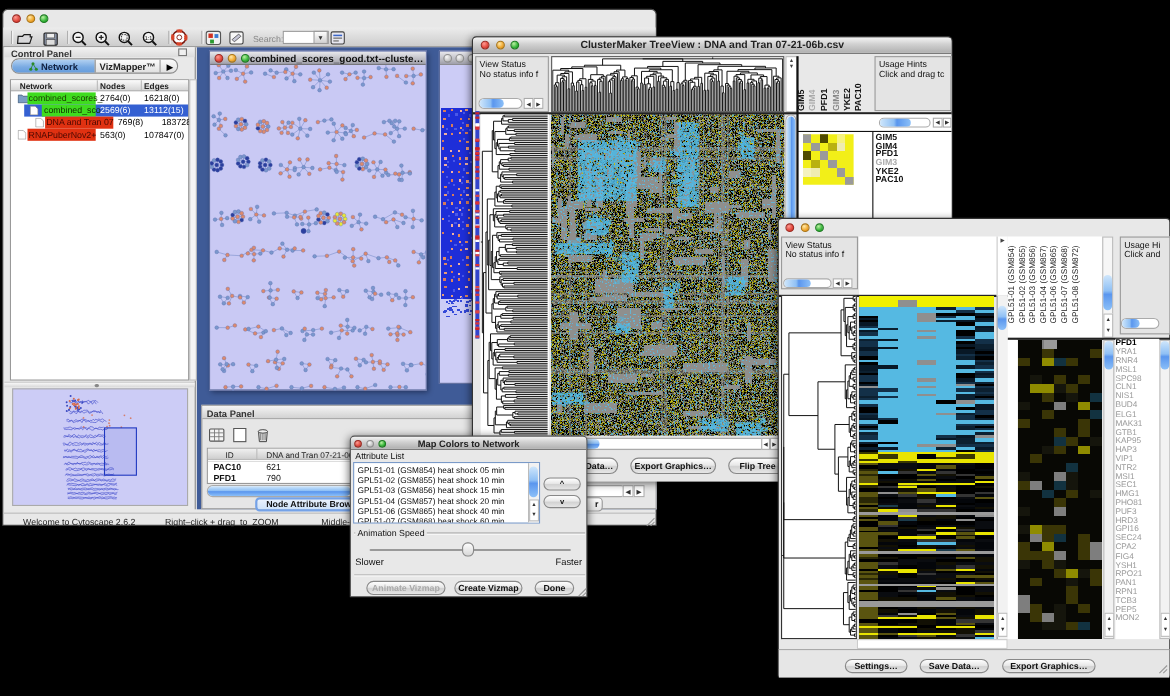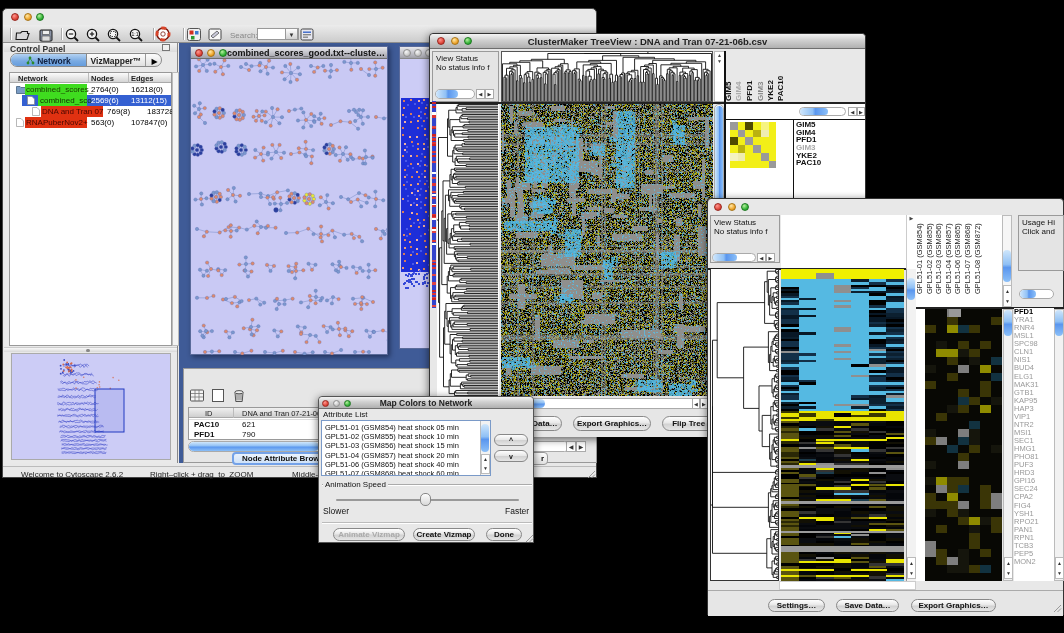--- a/index.html
+++ b/index.html
@@ -252,20 +252,23 @@
           <circle cx="106.8" cy="26.2" r="0.8" fill="#d86a4a" opacity="0.8"></circle>
           <circle cx="64.0" cy="34.1" r="0.8" fill="#d86a4a" opacity="0.8"></circle>
           <circle cx="87.1" cy="30.7" r="0.8" fill="#d86a4a" opacity="0.8"></circle>
           <circle cx="85.3" cy="33.8" r="0.8" fill="#d86a4a" opacity="0.8"></circle>
           <circle cx="87.4" cy="27.9" r="0.8" fill="#d86a4a" opacity="0.8"></circle>
           <rect x="83" y="35" width="29" height="43" fill="#3a50d0" fill-opacity="0.13" stroke="#2038c0" stroke-width="1"></rect>
         </svg></div>
     </div>
     <div class="abs" style="left:176px;top:34px;width:418px;height:420px;background:#3f5b97"></div>
     <div class="abs" style="left:180px;top:359px;width:414px;height:95px;background:#e6e6e6;border:1px solid #999">
+      <div class="abs" style="left:0;top:0;width:100%;height:12px;background:linear-gradient(#f4f4f4,#d2d2d2);border-bottom:1px solid #aaa">
+        <span class="abs" style="left:4px;top:2px;font-size:8.5px;font-weight:bold;color:#333">Data Panel</span>
+      </div>
       <div class="abs" style="left:0;top:20px"><svg width="70" height="14" viewBox="0 0 70 14" xmlns="http://www.w3.org/2000/svg">
           <g transform="translate(6,0)">
             <rect x="0.5" y="1" width="13" height="11" rx="1" fill="#f4f4f4" stroke="#555"></rect>
             <path d="M1 4.5 H13 M1 8 H13 M5 1 V12 M9 1 V12" stroke="#777" stroke-width="0.8"></path>
           </g>
           <g transform="translate(27,0)">
             <rect x="1.5" y="0.5" width="11" height="12" fill="#fff" stroke="#555"></rect>
           </g>
           <g transform="translate(48,0)">
             <path d="M3 3.5 H11 L10.2 12.5 H3.8 Z" fill="#d8d8d8" stroke="#444" stroke-width="0.9"></path>
@@ -1007,20 +1010,21 @@
     <div class="whitebox" style="left:71px;top:17px;width:212px;height:51px;border-color:#555"><svg width="210" height="49" viewBox="0 0 210 49" xmlns="http://www.w3.org/2000/svg">
         <path d="M3.3 26.7V49.0M4.7 26.7V49.0M3.3 26.7H4.7M1.9 25.2V49.0M4.0 25.2V26.7M1.9 25.2H4.0M3.0 23.2V25.2M6.1 23.2V49.0M3.0 23.2H6.1M8.9 22.3V49.0M10.3 22.3V49.0M8.9 22.3H10.3M9.6 20.8V22.3M11.7 20.8V49.0M9.6 20.8H11.7M7.5 19.3V49.0M10.7 19.3V20.8M7.5 19.3H10.7M9.1 17.8V19.3M13.1 17.8V49.0M9.1 17.8H13.1M4.5 16.3V23.2M11.1 16.3V17.8M4.5 16.3H11.1M14.5 28.7V49.0M15.9 28.7V49.0M14.5 28.7H15.9M7.8 14.8V16.3M15.2 14.8V28.7M7.8 14.8H15.2M18.7 25.9V49.0M20.1 25.9V49.0M18.7 25.9H20.1M17.3 23.5V49.0M19.4 23.5V25.9M17.3 23.5H19.4M11.5 13.3V14.8M18.4 13.3V23.5M11.5 13.3H18.4M0.5 11.8V49.0M15.0 11.8V13.3M0.5 11.8H15.0M21.5 30.7V49.0M22.9 30.7V49.0M21.5 30.7H22.9M22.2 22.6V30.7M24.3 22.6V49.0M22.2 22.6H24.3M27.2 30.2V49.0M28.6 30.2V49.0M27.2 30.2H28.6M25.7 25.0V49.0M27.9 25.0V30.2M25.7 25.0H27.9M23.3 21.1V22.6M26.8 21.1V25.0M23.3 21.1H26.8M30.0 27.3V49.0M31.4 27.3V49.0M30.0 27.3H31.4M25.0 19.6V21.1M30.7 19.6V27.3M25.0 19.6H30.7M7.7 10.3V11.8M27.9 10.3V19.6M7.7 10.3H27.9M35.6 26.0V49.0M37.0 26.0V49.0M35.6 26.0H37.0M34.2 23.2V49.0M36.3 23.2V26.0M34.2 23.2H36.3M38.4 25.6V49.0M39.8 25.6V49.0M38.4 25.6H39.8M35.2 21.7V23.2M39.1 21.7V25.6M35.2 21.7H39.1M32.8 20.2V49.0M37.1 20.2V21.7M32.8 20.2H37.1M42.6 31.8V49.0M44.0 31.8V49.0M42.6 31.8H44.0M43.3 21.9V31.8M45.4 21.9V49.0M43.3 21.9H45.4M41.2 20.4V49.0M44.3 20.4V21.9M41.2 20.4H44.3M42.8 18.9V20.4M46.8 18.9V49.0M42.8 18.9H46.8M44.8 17.4V18.9M48.2 17.4V49.0M44.8 17.4H48.2M35.0 15.9V20.2M46.5 15.9V17.4M35.0 15.9H46.5M17.8 8.8V10.3M40.7 8.8V15.9M17.8 8.8H40.7M52.4 32.6V49.0M53.8 32.6V49.0M52.4 32.6H53.8M51.0 22.2V49.0M53.1 22.2V32.6M51.0 22.2H53.1M52.0 20.7V22.2M55.2 20.7V49.0M52.0 20.7H55.2M53.6 19.2V20.7M56.6 19.2V49.0M53.6 19.2H56.6M55.1 17.7V19.2M58.0 17.7V49.0M55.1 17.7H58.0M49.6 16.2V49.0M56.6 16.2V17.7M49.6 16.2H56.6M53.1 14.7V16.2M59.4 14.7V49.0M53.1 14.7H59.4M56.2 13.2V14.7M60.8 13.2V49.0M56.2 13.2H60.8M62.2 21.1V49.0M63.6 21.1V49.0M62.2 21.1H63.6M62.9 19.6V21.1M65.0 19.6V49.0M62.9 19.6H65.0M66.4 20.9V49.0M67.8 20.9V49.0M66.4 20.9H67.8M67.1 19.4V20.9M69.2 19.4V49.0M67.1 19.4H69.2M64.0 17.9V19.6M68.2 17.9V19.4M64.0 17.9H68.2M58.5 11.7V13.2M66.1 11.7V17.9M58.5 11.7H66.1M29.3 7.3V8.8M62.3 7.3V11.7M29.3 7.3H62.3M72.0 21.4V49.0M73.4 21.4V49.0M72.0 21.4H73.4M72.7 19.9V21.4M74.8 19.9V49.0M72.7 19.9H74.8M70.6 18.4V49.0M73.8 18.4V19.9M70.6 18.4H73.8M77.6 28.7V49.0M79.1 28.7V49.0M77.6 28.7H79.1M76.2 27.2V49.0M78.3 27.2V28.7M76.2 27.2H78.3M72.2 16.9V18.4M77.3 16.9V27.2M72.2 16.9H77.3M80.5 23.4V49.0M81.9 23.4V49.0M80.5 23.4H81.9M83.3 24.6V49.0M84.7 24.6V49.0M83.3 24.6H84.7M87.5 29.3V49.0M88.9 29.3V49.0M87.5 29.3H88.9M88.2 27.8V29.3M90.3 27.8V49.0M88.2 27.8H90.3M86.1 24.2V49.0M89.2 24.2V27.8M86.1 24.2H89.2M84.0 18.9V24.6M87.6 18.9V24.2M84.0 18.9H87.6M91.7 27.1V49.0M93.1 27.1V49.0M91.7 27.1H93.1M85.8 17.4V18.9M92.4 17.4V27.1M85.8 17.4H92.4M89.1 15.9V17.4M94.5 15.9V49.0M89.1 15.9H94.5M95.9 21.8V49.0M97.3 21.8V49.0M95.9 21.8H97.3M101.5 27.0V49.0M102.9 27.0V49.0M101.5 27.0H102.9M100.1 25.5V49.0M102.2 25.5V27.0M100.1 25.5H102.2M101.1 21.7V25.5M104.3 21.7V49.0M101.1 21.7H104.3M102.7 20.2V21.7M105.7 20.2V49.0M102.7 20.2H105.7M98.7 18.7V49.0M104.2 18.7V20.2M98.7 18.7H104.2M96.6 17.2V21.8M101.4 17.2V18.7M96.6 17.2H101.4M91.8 14.4V15.9M99.0 14.4V17.2M91.8 14.4H99.0M81.2 12.9V23.4M95.4 12.9V14.4M81.2 12.9H95.4M107.1 26.3V49.0M108.5 26.3V49.0M107.1 26.3H108.5M109.9 30.2V49.0M111.3 30.2V49.0M109.9 30.2H111.3M107.8 22.2V26.3M110.6 22.2V30.2M107.8 22.2H110.6M88.3 11.4V12.9M109.2 11.4V22.2M88.3 11.4H109.2M74.8 9.9V16.9M98.7 9.9V11.4M74.8 9.9H98.7M112.7 29.1V49.0M114.1 29.1V49.0M112.7 29.1H114.1M113.4 23.1V29.1M115.5 23.1V49.0M113.4 23.1H115.5M86.7 8.4V9.9M114.5 8.4V23.1M86.7 8.4H114.5M118.3 25.7V49.0M119.7 25.7V49.0M118.3 25.7H119.7M116.9 24.2V49.0M119.0 24.2V25.7M116.9 24.2H119.0M118.0 22.5V24.2M121.1 22.5V49.0M118.0 22.5H121.1M119.6 21.0V22.5M122.5 21.0V49.0M119.6 21.0H122.5M126.7 29.4V49.0M128.1 29.4V49.0M126.7 29.4H128.1M127.4 27.9V29.4M129.5 27.9V49.0M127.4 27.9H129.5M128.5 26.4V27.9M130.9 26.4V49.0M128.5 26.4H130.9M125.3 22.8V49.0M129.7 22.8V26.4M125.3 22.8H129.7M123.9 21.3V49.0M127.5 21.3V22.8M123.9 21.3H127.5M132.4 26.5V49.0M133.8 26.5V49.0M132.4 26.5H133.8M125.7 19.8V21.3M133.1 19.8V26.5M125.7 19.8H133.1M135.2 23.7V49.0M136.6 23.7V49.0M135.2 23.7H136.6M129.4 18.3V19.8M135.9 18.3V23.7M129.4 18.3H135.9M138.0 30.0V49.0M139.4 30.0V49.0M138.0 30.0H139.4M140.8 30.0V49.0M142.2 30.0V49.0M140.8 30.0H142.2M145.0 22.0V49.0M146.4 22.0V49.0M145.0 22.0H146.4M143.6 20.5V49.0M145.7 20.5V22.0M143.6 20.5H145.7M144.6 19.0V20.5M147.8 19.0V49.0M144.6 19.0H147.8M141.5 17.5V30.0M146.2 17.5V19.0M141.5 17.5H146.2M143.8 16.0V17.5M149.2 16.0V49.0M143.8 16.0H149.2M138.7 14.5V30.0M146.5 14.5V16.0M138.7 14.5H146.5M150.6 21.6V49.0M152.0 21.6V49.0M150.6 21.6H152.0M142.6 13.0V14.5M151.3 13.0V21.6M142.6 13.0H151.3M154.8 32.3V49.0M156.2 32.3V49.0M154.8 32.3H156.2M153.4 26.2V49.0M155.5 26.2V32.3M153.4 26.2H155.5M146.9 11.5V13.0M154.4 11.5V26.2M146.9 11.5H154.4M161.8 28.4V49.0M163.2 28.4V49.0M161.8 28.4H163.2M160.4 26.9V49.0M162.5 26.9V28.4M160.4 26.9H162.5M159.0 25.4V49.0M161.5 25.4V26.9M159.0 25.4H161.5M157.6 23.9V49.0M160.2 23.9V25.4M157.6 23.9H160.2M164.6 21.7V49.0M166.0 21.7V49.0M164.6 21.7H166.0M170.2 23.3V49.0M171.6 23.3V49.0M170.2 23.3H171.6M170.9 21.8V23.3M173.0 21.8V49.0M170.9 21.8H173.0M168.8 20.3V49.0M172.0 20.3V21.8M168.8 20.3H172.0M167.4 18.8V49.0M170.4 18.8V20.3M167.4 18.8H170.4M165.3 17.3V21.7M168.9 17.3V18.8M165.3 17.3H168.9M174.4 29.5V49.0M175.8 29.5V49.0M174.4 29.5H175.8M167.1 15.8V17.3M175.1 15.8V29.5M167.1 15.8H175.1M177.2 23.4V49.0M178.6 23.4V49.0M177.2 23.4H178.6M182.8 26.1V49.0M184.3 26.1V49.0M182.8 26.1H184.3M181.4 24.6V49.0M183.6 24.6V26.1M181.4 24.6H183.6M180.0 23.1V49.0M182.5 23.1V24.6M180.0 23.1H182.5M181.3 21.6V23.1M185.7 21.6V49.0M181.3 21.6H185.7M177.9 20.1V23.4M183.5 20.1V21.6M177.9 20.1H183.5M187.1 23.2V49.0M188.5 23.2V49.0M187.1 23.2H188.5M189.9 20.6V49.0M191.3 20.6V49.0M189.9 20.6H191.3M187.8 19.1V23.2M190.6 19.1V20.6M187.8 19.1H190.6M192.7 28.1V49.0M194.1 28.1V49.0M192.7 28.1H194.1M195.5 28.4V49.0M196.9 28.4V49.0M195.5 28.4H196.9M196.2 26.9V28.4M198.3 26.9V49.0M196.2 26.9H198.3M193.4 25.4V28.1M197.2 25.4V26.9M193.4 25.4H197.2M189.2 17.6V19.1M195.3 17.6V25.4M189.2 17.6H195.3M180.7 16.1V20.1M192.2 16.1V17.6M180.7 16.1H192.2M171.1 14.3V15.8M186.5 14.3V16.1M171.1 14.3H186.5M158.9 12.8V23.9M178.8 12.8V14.3M158.9 12.8H178.8M168.9 11.3V12.8M199.7 11.3V49.0M168.9 11.3H199.7M203.9 23.3V49.0M205.3 23.3V49.0M203.9 23.3H205.3M204.6 21.8V23.3M206.7 21.8V49.0M204.6 21.8H206.7M202.5 20.3V49.0M205.6 20.3V21.8M202.5 20.3H205.6M204.1 18.8V20.3M208.1 18.8V49.0M204.1 18.8H208.1M201.1 17.3V49.0M206.1 17.3V18.8M201.1 17.3H206.1M184.3 9.8V11.3M203.6 9.8V17.3M184.3 9.8H203.6M150.7 8.3V11.5M193.9 8.3V9.8M150.7 8.3H193.9M132.6 6.8V18.3M172.3 6.8V8.3M132.6 6.8H172.3M121.0 5.3V21.0M152.5 5.3V6.8M121.0 5.3H152.5M100.6 3.8V8.4M136.8 3.8V5.3M100.6 3.8H136.8M45.8 1.5V7.3M118.7 1.5V3.8M45.8 1.5H118.7M82.2 1.5V1.5M209.5 1.5V49.0M82.2 1.5H209.5M145.9 0V1.5" stroke="#111" fill="none" stroke-width="0.9"></path>
       </svg></div>
     <div class="abs" style="left:284px;top:17px;width:11px;height:51px;background:#fff;border:1px solid #bbb;font-size:5px;color:#444;text-align:center">▲<br>▼</div>
     <div class="vlab" style="left:303px;top:58px;color:#111;font-weight:bold">GIM5</div>
     <div class="vlab" style="left:313px;top:58px;color:#aaa;font-weight:bold">GIM4</div>
     <div class="vlab" style="left:324px;top:58px;color:#111;font-weight:bold">PFD1</div>
     <div class="vlab" style="left:335px;top:58px;color:#888;font-weight:bold">GIM3</div>
     <div class="vlab" style="left:345px;top:58px;color:#111;font-weight:bold">YKE2</div>
     <div class="vlab" style="left:355px;top:58px;color:#111;font-weight:bold">PAC10</div>
+    <div class="panel" style="left:365px;top:17px;width:70px;height:50px">Usage Hints<br>Click and drag tc</div>
     <div class="abs" style="left:0;top:68px;width:100%;height:2px;background:#222"></div>
     <div class="abs" style="left:2px;top:67px"><svg width="4" height="207" viewBox="0 0 4 207" xmlns="http://www.w3.org/2000/svg">
         <rect width="4" height="207" fill="#3344cc"></rect>
         <rect x="0" y="34" width="4" height="2" fill="#dd4444"></rect>
         <rect x="0" y="130" width="4" height="2" fill="#dd4444"></rect>
         <rect x="0" y="173" width="4" height="2" fill="#dd4444"></rect>
         <rect x="0" y="166" width="4" height="2" fill="#dd3333"></rect>
         <rect x="0" y="104" width="4" height="2" fill="#dd3333"></rect>
         <rect x="0" y="162" width="4" height="2" fill="#cc2222"></rect>
         <rect x="0" y="76" width="4" height="2" fill="#dd4444"></rect>
@@ -1401,21 +1405,21 @@
     <div class="vlab" style="left:216px;top:86px;color:#222;font-size:7.5px">GPL51-01 (GSM854)</div>
     <div class="vlab" style="left:226px;top:86px;color:#222;font-size:7.5px">GPL51-02 (GSM855)</div>
     <div class="vlab" style="left:235px;top:86px;color:#222;font-size:7.5px">GPL51-03 (GSM856)</div>
     <div class="vlab" style="left:245px;top:86px;color:#222;font-size:7.5px">GPL51-04 (GSM857)</div>
     <div class="vlab" style="left:254px;top:86px;color:#222;font-size:7.5px">GPL51-06 (GSM865)</div>
     <div class="vlab" style="left:264px;top:86px;color:#222;font-size:7.5px">GPL51-07 (GSM868)</div>
     <div class="vlab" style="left:274px;top:86px;color:#222;font-size:7.5px">GPL51-08 (GSM872)</div>
     <div class="abs" style="left:294px;top:16px;width:10px;height:92px;background:#f6f6f6;border:1px solid #bbb"></div>
     <div class="sbthumb" style="left:295px;top:51px;width:8px;height:32px"></div>
     <div class="abs" style="left:295px;top:86px;width:9px;height:22px;background:#fff;border:1px solid #bbb;font-size:5px;color:#333;text-align:center;line-height:10px">▲<br>▼</div>
-    <div class="panel" style="left:310px;top:16px;width:46px;height:56px">Usage Hi<br>Click and</div>
+    <div class="panel" style="left:310px;top:16px;width:46px;height:89px">Usage Hi<br>Click and</div>
     <div class="sbtrack" style="left:311px;top:90px;width:35px;height:10px"></div>
     <div class="sbthumbv" style="left:312px;top:91px;width:16px;height:8px"></div>
     <div class="abs" style="left:208px;top:108px;width:149px;height:2px;background:#222"></div>
     <div class="whitebox" style="left:2px;top:70px;width:69px;height:312px;border:1px solid #333;border-top:none"><svg width="67" height="310" viewBox="0 0 67 310" xmlns="http://www.w3.org/2000/svg">
         <path d="M65.8 2.7H67.0M65.8 4.9H67.0M65.8 2.7V4.9M64.6 0.5H67.0M64.6 3.8H65.8M64.6 0.5V3.8M65.8 7.2H67.0M65.8 9.4H67.0M65.8 7.2V9.4M65.8 11.6H67.0M65.8 13.8H67.0M65.8 11.6V13.8M64.6 8.3H65.8M64.6 12.7H65.8M64.6 8.3V12.7M65.8 16.1H67.0M65.8 18.3H67.0M65.8 16.1V18.3M64.6 17.2H65.8M64.6 20.5H67.0M64.6 17.2V20.5M65.8 22.7H67.0M65.8 25.0H67.0M65.8 22.7V25.0M65.7 27.2H67.0M65.7 29.4H67.0M65.7 27.2V29.4M65.8 31.6H67.0M65.8 33.8H67.0M65.8 31.6V33.8M64.6 32.7H65.8M64.6 36.1H67.0M64.6 32.7V36.1M63.4 28.3H65.7M63.4 34.4H64.6M63.4 28.3V34.4M62.2 23.8H65.8M62.2 31.3H63.4M62.2 23.8V31.3M65.8 38.3H67.0M65.8 40.5H67.0M65.8 38.3V40.5M61.0 27.6H62.2M61.0 39.4H65.8M61.0 27.6V39.4M59.8 18.8H64.6M59.8 33.5H61.0M59.8 18.8V33.5M65.8 42.7H67.0M65.8 45.0H67.0M65.8 42.7V45.0M65.7 47.2H67.0M65.7 49.4H67.0M65.7 47.2V49.4M64.5 43.8H65.8M64.5 48.3H65.7M64.5 43.8V48.3M58.6 26.2H59.8M58.6 46.1H64.5M58.6 26.2V46.1M57.4 10.5H64.6M57.4 36.1H58.6M57.4 10.5V36.1M56.2 2.2H64.6M56.2 23.3H57.4M56.2 2.2V23.3M65.8 53.9H67.0M65.8 56.1H67.0M65.8 53.9V56.1M65.7 58.3H67.0M65.7 60.5H67.0M65.7 58.3V60.5M64.5 55.0H65.8M64.5 59.4H65.7M64.5 55.0V59.4M63.3 51.6H67.0M63.3 57.2H64.5M63.3 51.6V57.2M53.6 12.7H56.2M53.6 54.4H63.3M53.6 12.7V54.4M65.8 65.0H67.0M65.8 67.2H67.0M65.8 65.0V67.2M64.6 66.1H65.8M64.6 69.4H67.0M64.6 66.1V69.4M63.4 67.7H64.6M63.4 71.6H67.0M63.4 67.7V71.6M65.8 76.1H67.0M65.8 78.3H67.0M65.8 76.1V78.3M64.6 73.9H67.0M64.6 77.2H65.8M64.6 73.9V77.2M62.2 69.7H63.4M62.2 75.5H64.6M62.2 69.7V75.5M65.8 82.8H67.0M65.8 85.0H67.0M65.8 82.8V85.0M64.6 80.5H67.0M64.6 83.9H65.8M64.6 80.5V83.9M61.0 72.6H62.2M61.0 82.2H64.6M61.0 72.6V82.2M65.8 89.4H67.0M65.8 91.6H67.0M65.8 89.4V91.6M64.6 90.5H65.8M64.6 93.9H67.0M64.6 90.5V93.9M63.4 87.2H67.0M63.4 92.2H64.6M63.4 87.2V92.2M65.8 96.1H67.0M65.8 98.3H67.0M65.8 96.1V98.3M62.2 89.7H63.4M62.2 97.2H65.8M62.2 89.7V97.2M59.8 77.4H61.0M59.8 93.5H62.2M59.8 77.4V93.5M65.7 100.5H67.0M65.7 102.8H67.0M65.7 100.5V102.8M58.6 85.4H59.8M58.6 101.6H65.7M58.6 85.4V101.6M57.4 62.7H67.0M57.4 93.5H58.6M57.4 62.7V93.5M65.8 107.2H67.0M65.8 109.4H67.0M65.8 107.2V109.4M64.6 105.0H67.0M64.6 108.3H65.8M64.6 105.0V108.3M65.8 111.7H67.0M65.8 113.9H67.0M65.8 111.7V113.9M63.4 106.6H64.6M63.4 112.8H65.8M63.4 106.6V112.8M65.8 118.3H67.0M65.8 120.5H67.0M65.8 118.3V120.5M64.6 116.1H67.0M64.6 119.4H65.8M64.6 116.1V119.4M63.4 117.8H64.6M63.4 122.8H67.0M63.4 117.8V122.8M65.8 125.0H67.0M65.8 127.2H67.0M65.8 125.0V127.2M64.6 126.1H65.8M64.6 129.4H67.0M64.6 126.1V129.4M62.2 120.3H63.4M62.2 127.8H64.6M62.2 120.3V127.8M61.0 109.7H63.4M61.0 124.0H62.2M61.0 109.7V124.0M65.8 136.1H67.0M65.8 138.3H67.0M65.8 136.1V138.3M64.6 133.9H67.0M64.6 137.2H65.8M64.6 133.9V137.2M63.4 131.7H67.0M63.4 135.5H64.6M63.4 131.7V135.5M65.8 140.6H67.0M65.8 142.8H67.0M65.8 140.6V142.8M62.2 133.6H63.4M62.2 141.7H65.8M62.2 133.6V141.7M65.8 145.0H67.0M65.8 147.2H67.0M65.8 145.0V147.2M65.8 149.4H67.0M65.8 151.7H67.0M65.8 149.4V151.7M64.6 150.6H65.8M64.6 153.9H67.0M64.6 150.6V153.9M63.4 152.2H64.6M63.4 156.1H67.0M63.4 152.2V156.1M62.2 146.1H65.8M62.2 154.2H63.4M62.2 146.1V154.2M65.8 160.6H67.0M65.8 162.8H67.0M65.8 160.6V162.8M64.6 158.3H67.0M64.6 161.7H65.8M64.6 158.3V161.7M61.0 150.1H62.2M61.0 160.0H64.6M61.0 150.1V160.0M59.8 137.6H62.2M59.8 155.1H61.0M59.8 137.6V155.1M65.8 167.2H67.0M65.8 169.4H67.0M65.8 167.2V169.4M65.8 173.9H67.0M65.8 176.1H67.0M65.8 173.9V176.1M64.6 171.7H67.0M64.6 175.0H65.8M64.6 171.7V175.0M63.4 168.3H65.8M63.4 173.3H64.6M63.4 168.3V173.3M65.8 180.6H67.0M65.8 182.8H67.0M65.8 180.6V182.8M64.6 181.7H65.8M64.6 185.0H67.0M64.6 181.7V185.0M63.4 178.3H67.0M63.4 183.3H64.6M63.4 178.3V183.3M62.2 170.8H63.4M62.2 180.8H63.4M62.2 170.8V180.8M65.8 187.2H67.0M65.8 189.5H67.0M65.8 187.2V189.5M65.8 191.7H67.0M65.8 193.9H67.0M65.8 191.7V193.9M64.6 188.3H65.8M64.6 192.8H65.8M64.6 188.3V192.8M61.0 175.8H62.2M61.0 190.6H64.6M61.0 175.8V190.6M65.8 196.1H67.0M65.8 198.3H67.0M65.8 196.1V198.3M59.8 183.2H61.0M59.8 197.2H65.8M59.8 183.2V197.2M58.6 165.0H67.0M58.6 190.2H59.8M58.6 165.0V190.2M51.2 146.4H59.8M51.2 177.6H58.6M51.2 146.4V177.6M48.0 116.9H61.0M48.0 162.0H51.2M48.0 116.9V162.0M32.6 78.1H57.4M32.6 139.4H48.0M32.6 78.1V139.4M6.2 33.6H53.6M6.2 108.8H32.6M6.2 33.6V108.8M65.8 200.6H67.0M65.8 202.8H67.0M65.8 200.6V202.8M64.6 201.7H65.8M64.6 205.0H67.0M64.6 201.7V205.0M1.5 71.2H6.2M1.5 203.4H64.6M1.5 71.2V203.4M65.7 209.5H67.0M65.7 211.7H67.0M65.7 209.5V211.7M64.5 207.2H67.0M64.5 210.6H65.7M64.5 207.2V210.6M65.8 213.9H67.0M65.8 216.1H67.0M65.8 213.9V216.1M64.6 215.0H65.8M64.6 218.4H67.0M64.6 215.0V218.4M63.3 208.9H64.5M63.3 216.7H64.6M63.3 208.9V216.7M62.1 212.8H63.3M62.1 220.6H67.0M62.1 212.8V220.6M60.9 216.7H62.1M60.9 222.8H67.0M60.9 216.7V222.8M65.8 225.0H67.0M65.8 227.2H67.0M65.8 225.0V227.2M64.6 226.1H65.8M64.6 229.5H67.0M64.6 226.1V229.5M59.7 219.7H60.9M59.7 227.8H64.6M59.7 219.7V227.8M65.8 236.1H67.0M65.8 238.4H67.0M65.8 236.1V238.4M64.6 233.9H67.0M64.6 237.3H65.8M64.6 233.9V237.3M63.4 235.6H64.6M63.4 240.6H67.0M63.4 235.6V240.6M62.2 231.7H67.0M62.2 238.1H63.4M62.2 231.7V238.1M65.8 242.8H67.0M65.8 245.0H67.0M65.8 242.8V245.0M64.6 243.9H65.8M64.6 247.3H67.0M64.6 243.9V247.3M63.4 245.6H64.6M63.4 249.5H67.0M63.4 245.6V249.5M61.0 234.9H62.2M61.0 247.5H63.4M61.0 234.9V247.5M65.8 253.9H67.0M65.8 256.1H67.0M65.8 253.9V256.1M64.6 251.7H67.0M64.6 255.0H65.8M64.6 251.7V255.0M59.8 241.2H61.0M59.8 253.4H64.6M59.8 241.2V253.4M58.6 247.3H59.8M58.6 258.4H67.0M58.6 247.3V258.4M57.4 223.8H59.7M57.4 252.8H58.6M57.4 223.8V252.8M1.5 137.3H1.5M1.5 238.3H57.4M1.5 137.3V238.3M65.8 265.0H67.0M65.8 267.3H67.0M65.8 265.0V267.3M64.6 262.8H67.0M64.6 266.2H65.8M64.6 262.8V266.2M65.8 269.5H67.0M65.8 271.7H67.0M65.8 269.5V271.7M63.4 264.5H64.6M63.4 270.6H65.8M63.4 264.5V270.6M65.8 273.9H67.0M65.8 276.2H67.0M65.8 273.9V276.2M65.8 280.6H67.0M65.8 282.8H67.0M65.8 280.6V282.8M64.6 278.4H67.0M64.6 281.7H65.8M64.6 278.4V281.7M63.4 275.0H65.8M63.4 280.0H64.6M63.4 275.0V280.0M62.2 267.5H63.4M62.2 277.5H63.4M62.2 267.5V277.5M61.0 272.5H62.2M61.0 285.0H67.0M61.0 272.5V285.0M59.8 260.6H67.0M59.8 278.8H61.0M59.8 260.6V278.8M65.8 289.5H67.0M65.8 291.7H67.0M65.8 289.5V291.7M64.6 287.3H67.0M64.6 290.6H65.8M64.6 287.3V290.6M65.8 293.9H67.0M65.8 296.2H67.0M65.8 293.9V296.2M63.4 288.9H64.6M63.4 295.1H65.8M63.4 288.9V295.1M65.8 298.4H67.0M65.8 300.6H67.0M65.8 298.4V300.6M64.6 299.5H65.8M64.6 302.8H67.0M64.6 299.5V302.8M63.4 301.2H64.6M63.4 305.1H67.0M63.4 301.2V305.1M65.8 307.3H67.0M65.8 309.5H67.0M65.8 307.3V309.5M62.2 303.1H63.4M62.2 308.4H65.8M62.2 303.1V308.4M61.0 292.0H63.4M61.0 305.7H62.2M61.0 292.0V305.7M55.8 269.7H59.8M55.8 298.9H61.0M55.8 269.7V298.9M1.5 187.8H1.5M1.5 284.3H55.8M1.5 187.8V284.3M0 236.0H1.5" stroke="#111" fill="none" stroke-width="0.9"></path>
       </svg></div>
     <div class="abs" style="left:73px;top:70px"><svg width="123" height="312" viewBox="0 0 123 312" xmlns="http://www.w3.org/2000/svg" shape-rendering="crispEdges">
         <rect width="123" height="312" fill="#060608"></rect>
         <rect x="0.0" y="0" width="17.6" height="2" fill="#f0f000"></rect>
         <rect x="17.6" y="0" width="17.6" height="2" fill="#f0f000"></rect>

